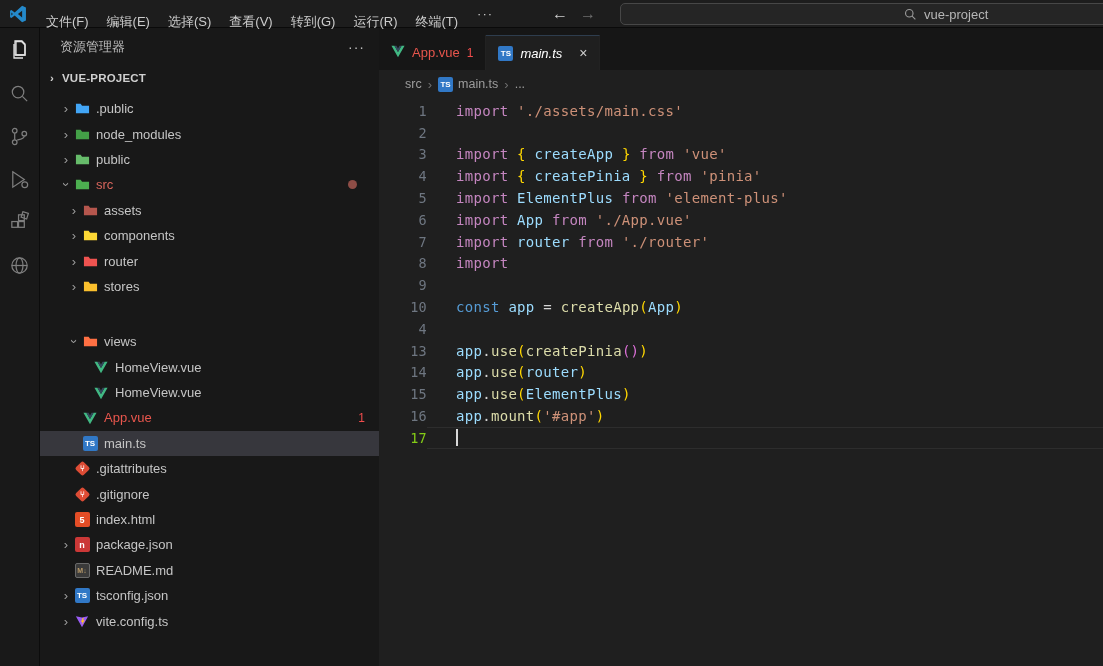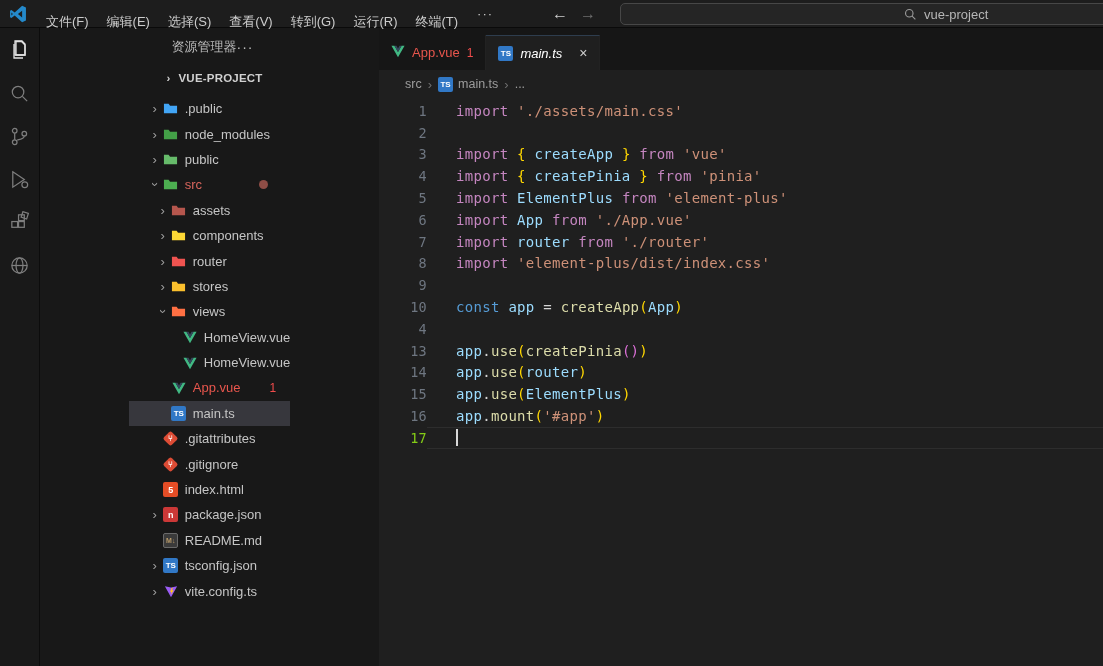--- a/index.html
+++ b/index.html
@@ -25,21 +25,21 @@
 
   
   .main { display:flex; height:638px; }
 
   .activitybar { width:40px; background:#191919; border-right:1px solid #0c0c0c;
     display:flex; flex-direction:column; align-items:center; padding-top:8px; gap:15px; }
   .act-icon { width:28px; height:28px; display:flex; align-items:center; justify-content:center; }
   .act-icon svg { stroke:#7e7e7e; fill:none; stroke-width:1.3; }
   .act-icon.active svg { stroke:#e2e2e2; }
 
-  .sidebar { width:339px; background:#181818; display:flex; flex-direction:column; overflow:hidden;align-items:center; }
+  .sidebar { width:339px; background:#181818; display:flex; flex-direction:column; overflow:hidden; }
   .sb-header { height:38px; display:flex; align-items:center; justify-content:space-between;
     padding:0 14px 0 20px; }
   .sb-title { font-size:13px; color:#bdbdbd; }
   .sb-more { color:#bdbdbd; font-size:14px; letter-spacing:1px; }
   .sb-section { height:24px; display:flex; align-items:center; font-size:11.5px; font-weight:bold;
     color:#d0d0d0; padding-left:4px; letter-spacing:.2px; }
   .sb-section .chev { width:16px; text-align:center; }
 
   .tree { margin-top:6px; }
   .tree-row { height:25.4px; display:flex; align-items:center; font-size:13px; color:#c5c5c5;
@@ -254,21 +254,21 @@
         </div>
         <div class="tree-row" style="padding-left: 26px;">
           <span class="chev">›</span>
           <span class="ficon">
             <svg width="15" height="15" viewBox="0 0 16 16">
               <path d="M1 3h5l1.5 2H15v8H1z" fill="#fbc02d"></path>
             </svg>
           </span>
           <span class="lbl">stores</span>
         </div>
-        <div class="tree-row" style="padding-left: 26px;">
+        <div class="tree-row" style="padding-left: 26px; margin-top: 30px;">
           <span class="chev"><span class="chev-down">›</span></span>
           <span class="ficon">
             <svg width="15" height="15" viewBox="0 0 16 16">
               <path d="M1 3h5l1.5 2H15v8H1z" fill="#ff7043"></path>
             </svg>
           </span>
           <span class="lbl">views</span>
         </div>
         <div class="tree-row" style="padding-left: 37px;">
           <span class="chev"></span>
@@ -425,21 +425,21 @@
         <div class="code-line">
           <span class="gutter">6</span>
           <span class="ltext"><span class="tok-kw">import</span><span class="tok-op"> </span><span class="tok-var">App</span><span class="tok-op"> </span><span class="tok-kw">from</span><span class="tok-op"> </span><span class="tok-str">'./App.vue'</span></span>
         </div>
         <div class="code-line">
           <span class="gutter">7</span>
           <span class="ltext"><span class="tok-kw">import</span><span class="tok-op"> </span><span class="tok-var">router</span><span class="tok-op"> </span><span class="tok-kw">from</span><span class="tok-op"> </span><span class="tok-str">'./router'</span></span>
         </div>
         <div class="code-line">
           <span class="gutter">8</span>
-          <span class="ltext"><span class="tok-kw">import</span><span class="tok-op"> </span><span class="tok-str">'element-plus/dist/index.css'</span></span>
+          <span class="ltext"><span class="tok-kw">import</span><span class="tok-op"> </span></span>
         </div>
         <div class="code-line">
           <span class="gutter">9</span>
           <span class="ltext"></span>
         </div>
         <div class="code-line">
           <span class="gutter">10</span>
           <span class="ltext"><span class="tok-kw2">const</span><span class="tok-op"> </span><span class="tok-var">app</span><span class="tok-op"> </span><span class="tok-op">=</span><span class="tok-op"> </span><span class="tok-fn">createApp</span><span class="tok-b1">(</span><span class="tok-var">App</span><span class="tok-b1">)</span></span>
         </div>
         <div class="code-line">

